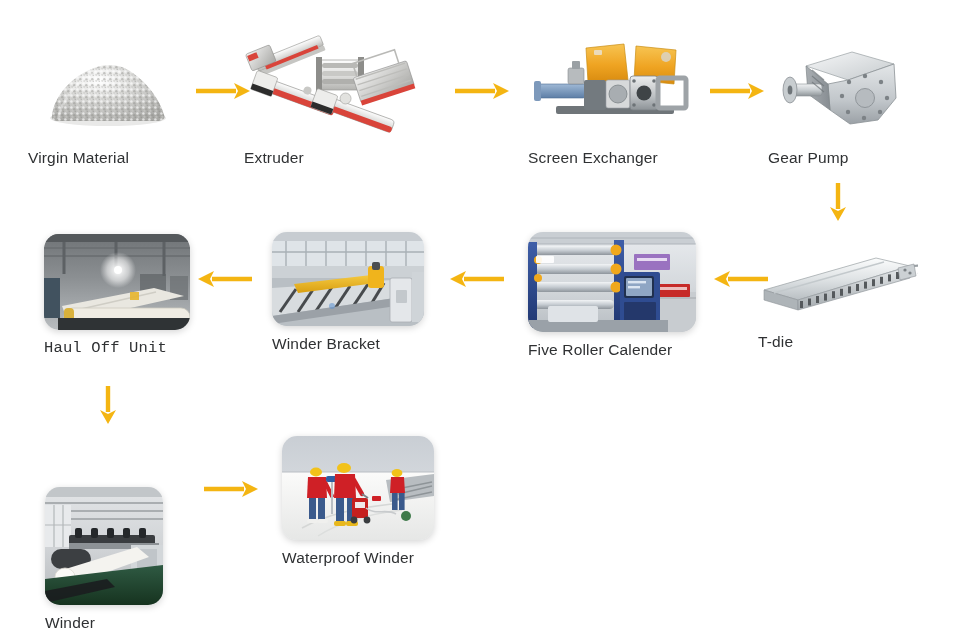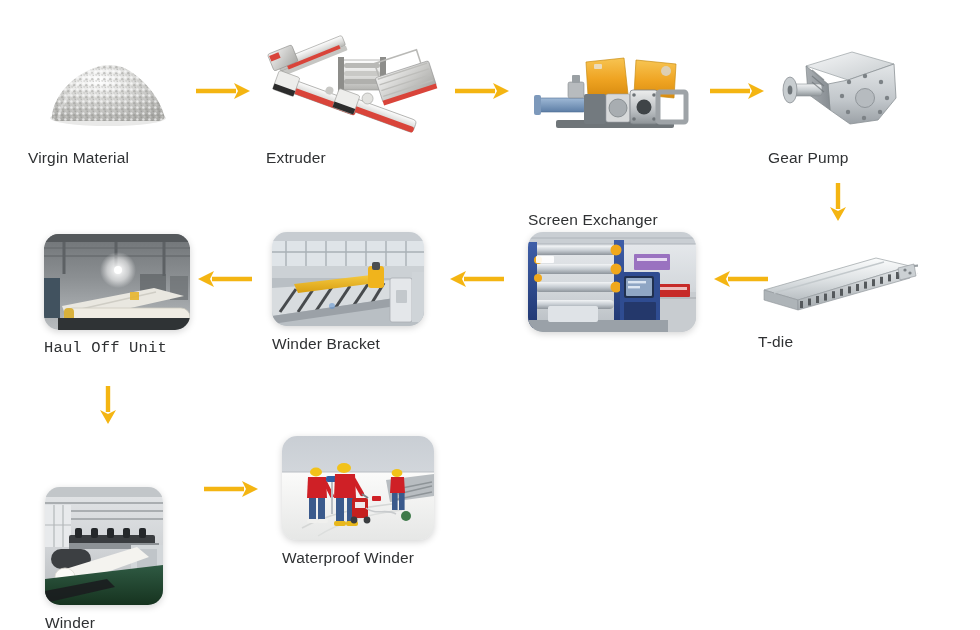--- a/index.html
+++ b/index.html
@@ -75,21 +75,21 @@
     <div class="label">Virgin Material</div>
   </div>
 
   <div class="arrow" style="left:196px;top:80px;">
     <svg width="56" height="22" viewBox="0 0 56 22">
       <path d="M0 11 H40" stroke="#f4b512" stroke-width="4.4" fill="none"></path>
       <path d="M38 3 L54 11 L38 19 L42 11 Z" fill="#f4b512"></path>
     </svg>
   </div>
 
-  <div class="node" style="left:266px;top:26px;width:180px;">
+  <div class="node" style="left:244px;top:26px;width:180px;">
     <div class="art cutout" style="width:180px;height:114px;">
       <svg width="180" height="114" viewBox="0 0 180 114" aria-hidden="true">
         <defs>
           <linearGradient id="mtl" x1="0" y1="0" x2="0" y2="1">
             <stop offset="0%" stop-color="#fdfdfd"></stop>
               <stop offset="55%" stop-color="#dcdcda"></stop>
               <stop offset="100%" stop-color="#b3b3b0"></stop>
           </linearGradient>
           <linearGradient id="mtl2" x1="0" y1="0" x2="1" y2="1">
             <stop offset="0%" stop-color="#f2f2f1"></stop>
@@ -141,21 +141,21 @@
     <div class="label">Extruder</div>
   </div>
 
   <div class="arrow" style="left:455px;top:80px;">
     <svg width="56" height="22" viewBox="0 0 56 22">
       <path d="M0 11 H40" stroke="#f4b512" stroke-width="4.4" fill="none"></path>
       <path d="M38 3 L54 11 L38 19 L42 11 Z" fill="#f4b512"></path>
     </svg>
   </div>
 
-  <div class="node" style="left:528px;top:50px;width:170px;gap:48px;">
+  <div class="node" style="left:528px;top:36px;width:170px;">
     <div class="art cutout" style="width:170px;height:104px;">
       <svg width="170" height="104" viewBox="0 0 170 104" aria-hidden="true">
         <defs>
           <linearGradient id="org" x1="0" y1="0" x2="0" y2="1">
             <stop offset="0%" stop-color="#f7c452"></stop>
               <stop offset="55%" stop-color="#efa422"></stop>
               <stop offset="100%" stop-color="#d98c10"></stop>
           </linearGradient>
           <linearGradient id="stl" x1="0" y1="0" x2="0" y2="1">
             <stop offset="0%" stop-color="#eceded"></stop>
@@ -377,20 +377,21 @@
         <rect x="96" y="44" width="30" height="22" rx="2" fill="#20304f"></rect>
         <rect x="98" y="46" width="26" height="18" rx="1" fill="#8fa6c4"></rect>
         <rect x="100" y="49" width="18" height="2.4" fill="#dce6f2"></rect>
         <rect x="100" y="54" width="12" height="2.4" fill="#dce6f2"></rect>
         <rect x="96" y="70" width="32" height="20" rx="1" fill="#24386b"></rect>
 
         <rect x="0" y="88" width="140" height="12" fill="#9aa1a8"></rect>
         <rect x="20" y="74" width="50" height="16" rx="2" fill="#dfe3e7"></rect>
       </svg>
     </div>
+    <div class="label">Five Roller Calender</div>
   </div>
 
   <div class="arrow" style="left:448px;top:268px;">
     <svg width="56" height="22" viewBox="0 0 56 22">
       <path d="M56 11 H16" stroke="#f4b512" stroke-width="4.4" fill="none"></path>
       <path d="M18 3 L2 11 L18 19 L14 11 Z" fill="#f4b512"></path>
     </svg>
   </div>
 
   <div class="node" style="left:272px;top:232px;width:152px;">

